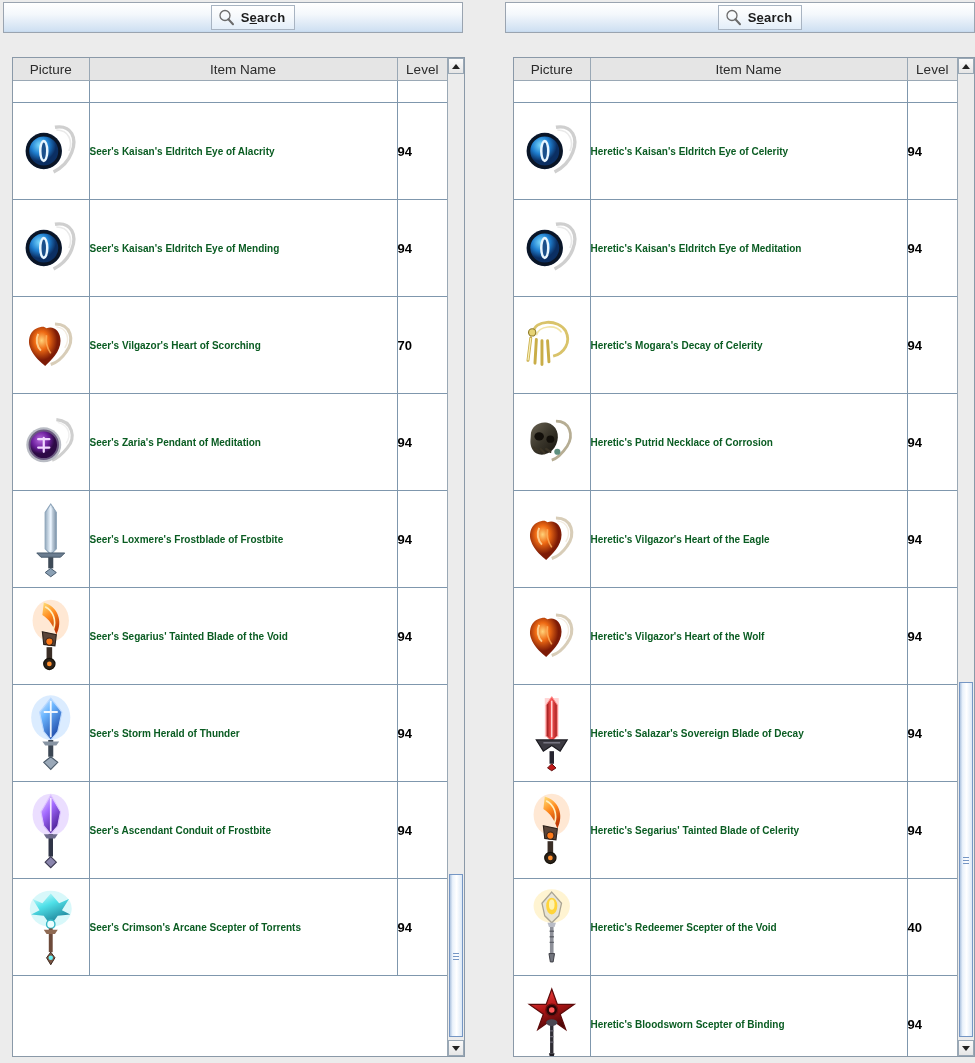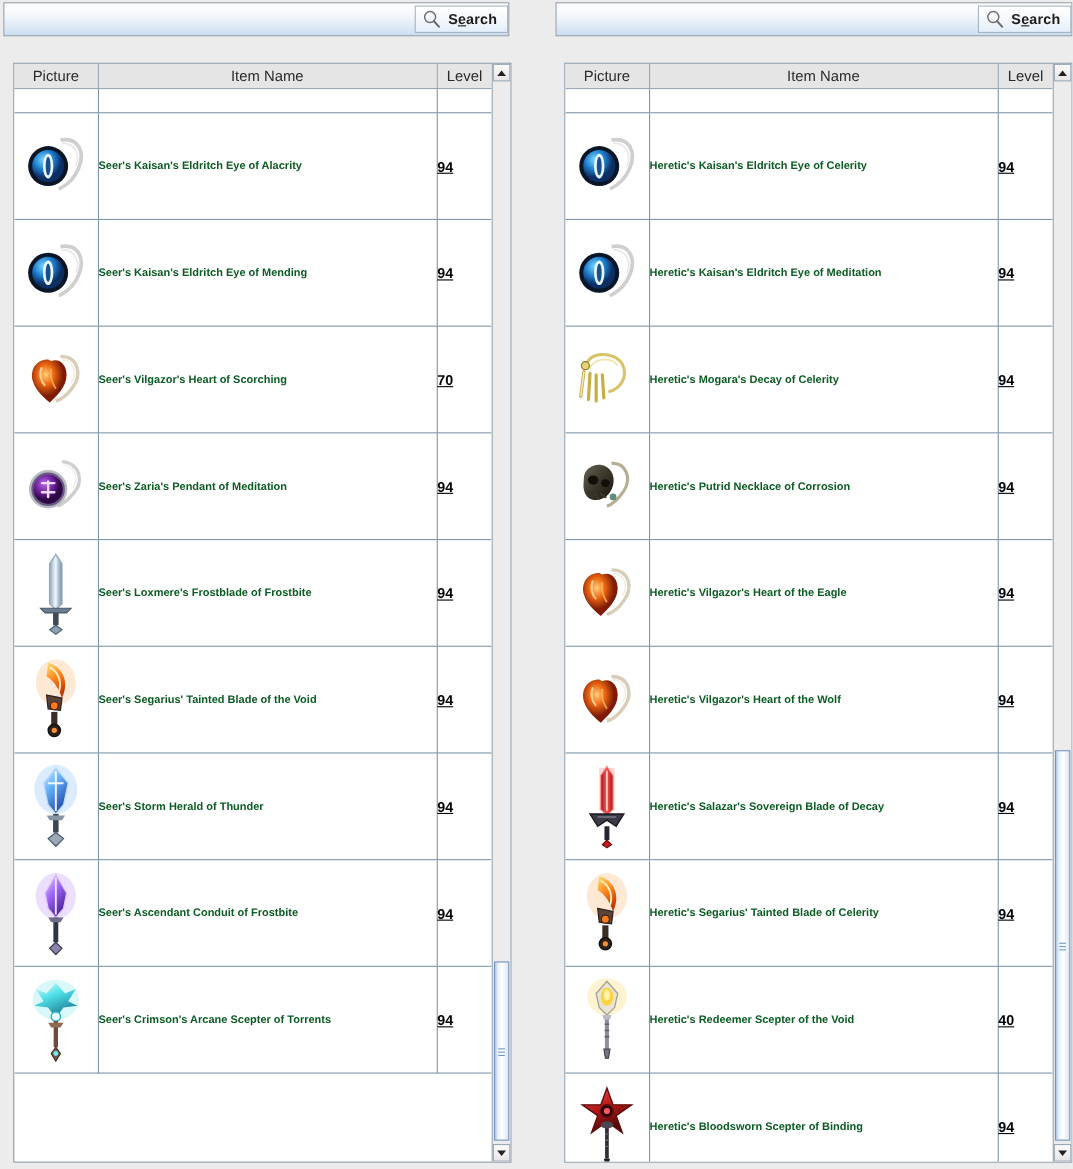--- a/index.html
+++ b/index.html
@@ -26,21 +26,21 @@
   
   .search-bar {
     position: absolute;
     top: 2px;
     height: 31px;
     border: 1px solid #9aa4b0;
     background: linear-gradient(to bottom, #ffffff 0%, #f4f8fc 38%, #cfe0f2 96%, #c3d7ec 100%);
     box-sizing: border-box;
     display: flex;
     align-items: center;
-    justify-content: flex-end;
+    justify-content: center;
     padding-left: 40px;
   }
   .panel-left  .search-bar { left: 3px;  right: 3px; width: 460px; }
   .panel-right .search-bar { left: 0px;  width: 470px; }
 
   .search-button {
     display: flex;
     align-items: center;
     gap: 6px;
     border: 1px solid #a8b4c2;
@@ -94,21 +94,21 @@
   }
   table.items th:last-child { border-right: none; }
 
   table.items td {
     border-right: 1px solid #7f97ad;
     border-bottom: 1px solid #7f97ad;
     vertical-align: middle;
     padding: 0;
     background: #fff;
   }
-  table.items td:last-child { border-right: none; text-decoration: underline; }
+  table.items td:last-child { border-right: none; }
 
   tr.spacer-row td { height: 21px; border-bottom: 1px solid #7f97ad; }
 
   .col-pic   { width: 76px; }
   .col-level { width: 50px; }
 
   .cell-pic {
     text-align: center;
     vertical-align: middle;
   }

